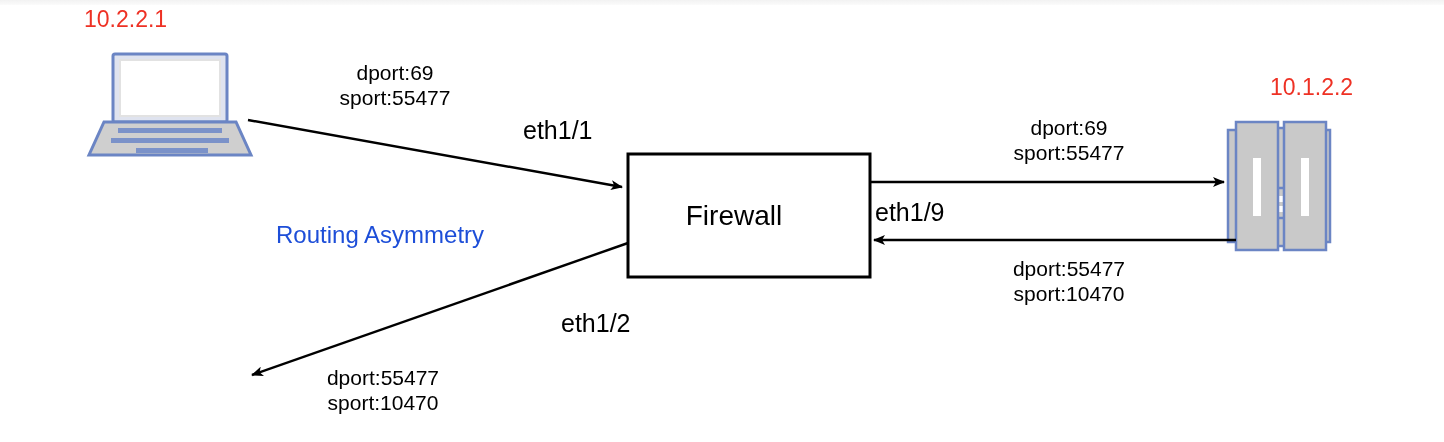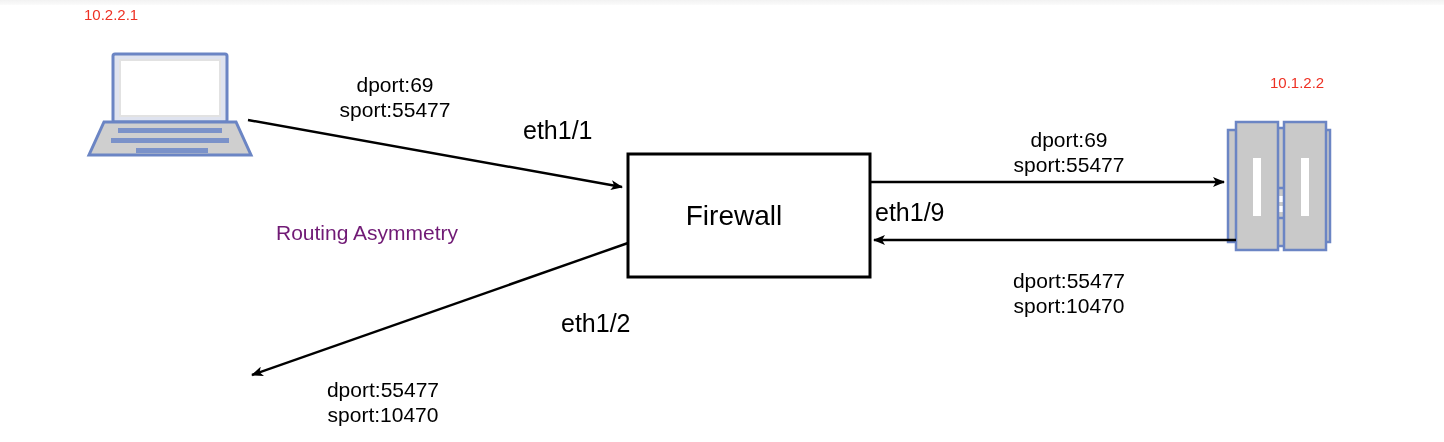--- a/index.html
+++ b/index.html
@@ -29,32 +29,31 @@
   }
   .txt {
     position: absolute;
     white-space: nowrap;
     color: #000000;
     line-height: 1.18;
   }
   .label-port {
     font-size: 21px;
     text-align: center;
-    margin-top: 12px;
   }
   .label-iface {
     font-size: 25px;
   }
   .label-ip {
-    font-size: 15px;
+    font-size: 23px;
     color: #ee3124;
   }
   .label-note {
-    font-size: 21px;
-    color: #701a75;
+    font-size: 24px;
+    color: #1d4ed8;
   }
   .label-fw {
     font-size: 28px;
   }
   .port-line { display: block; }
 </style>
 </head>
 <body>
 
 <div id="canvas">

